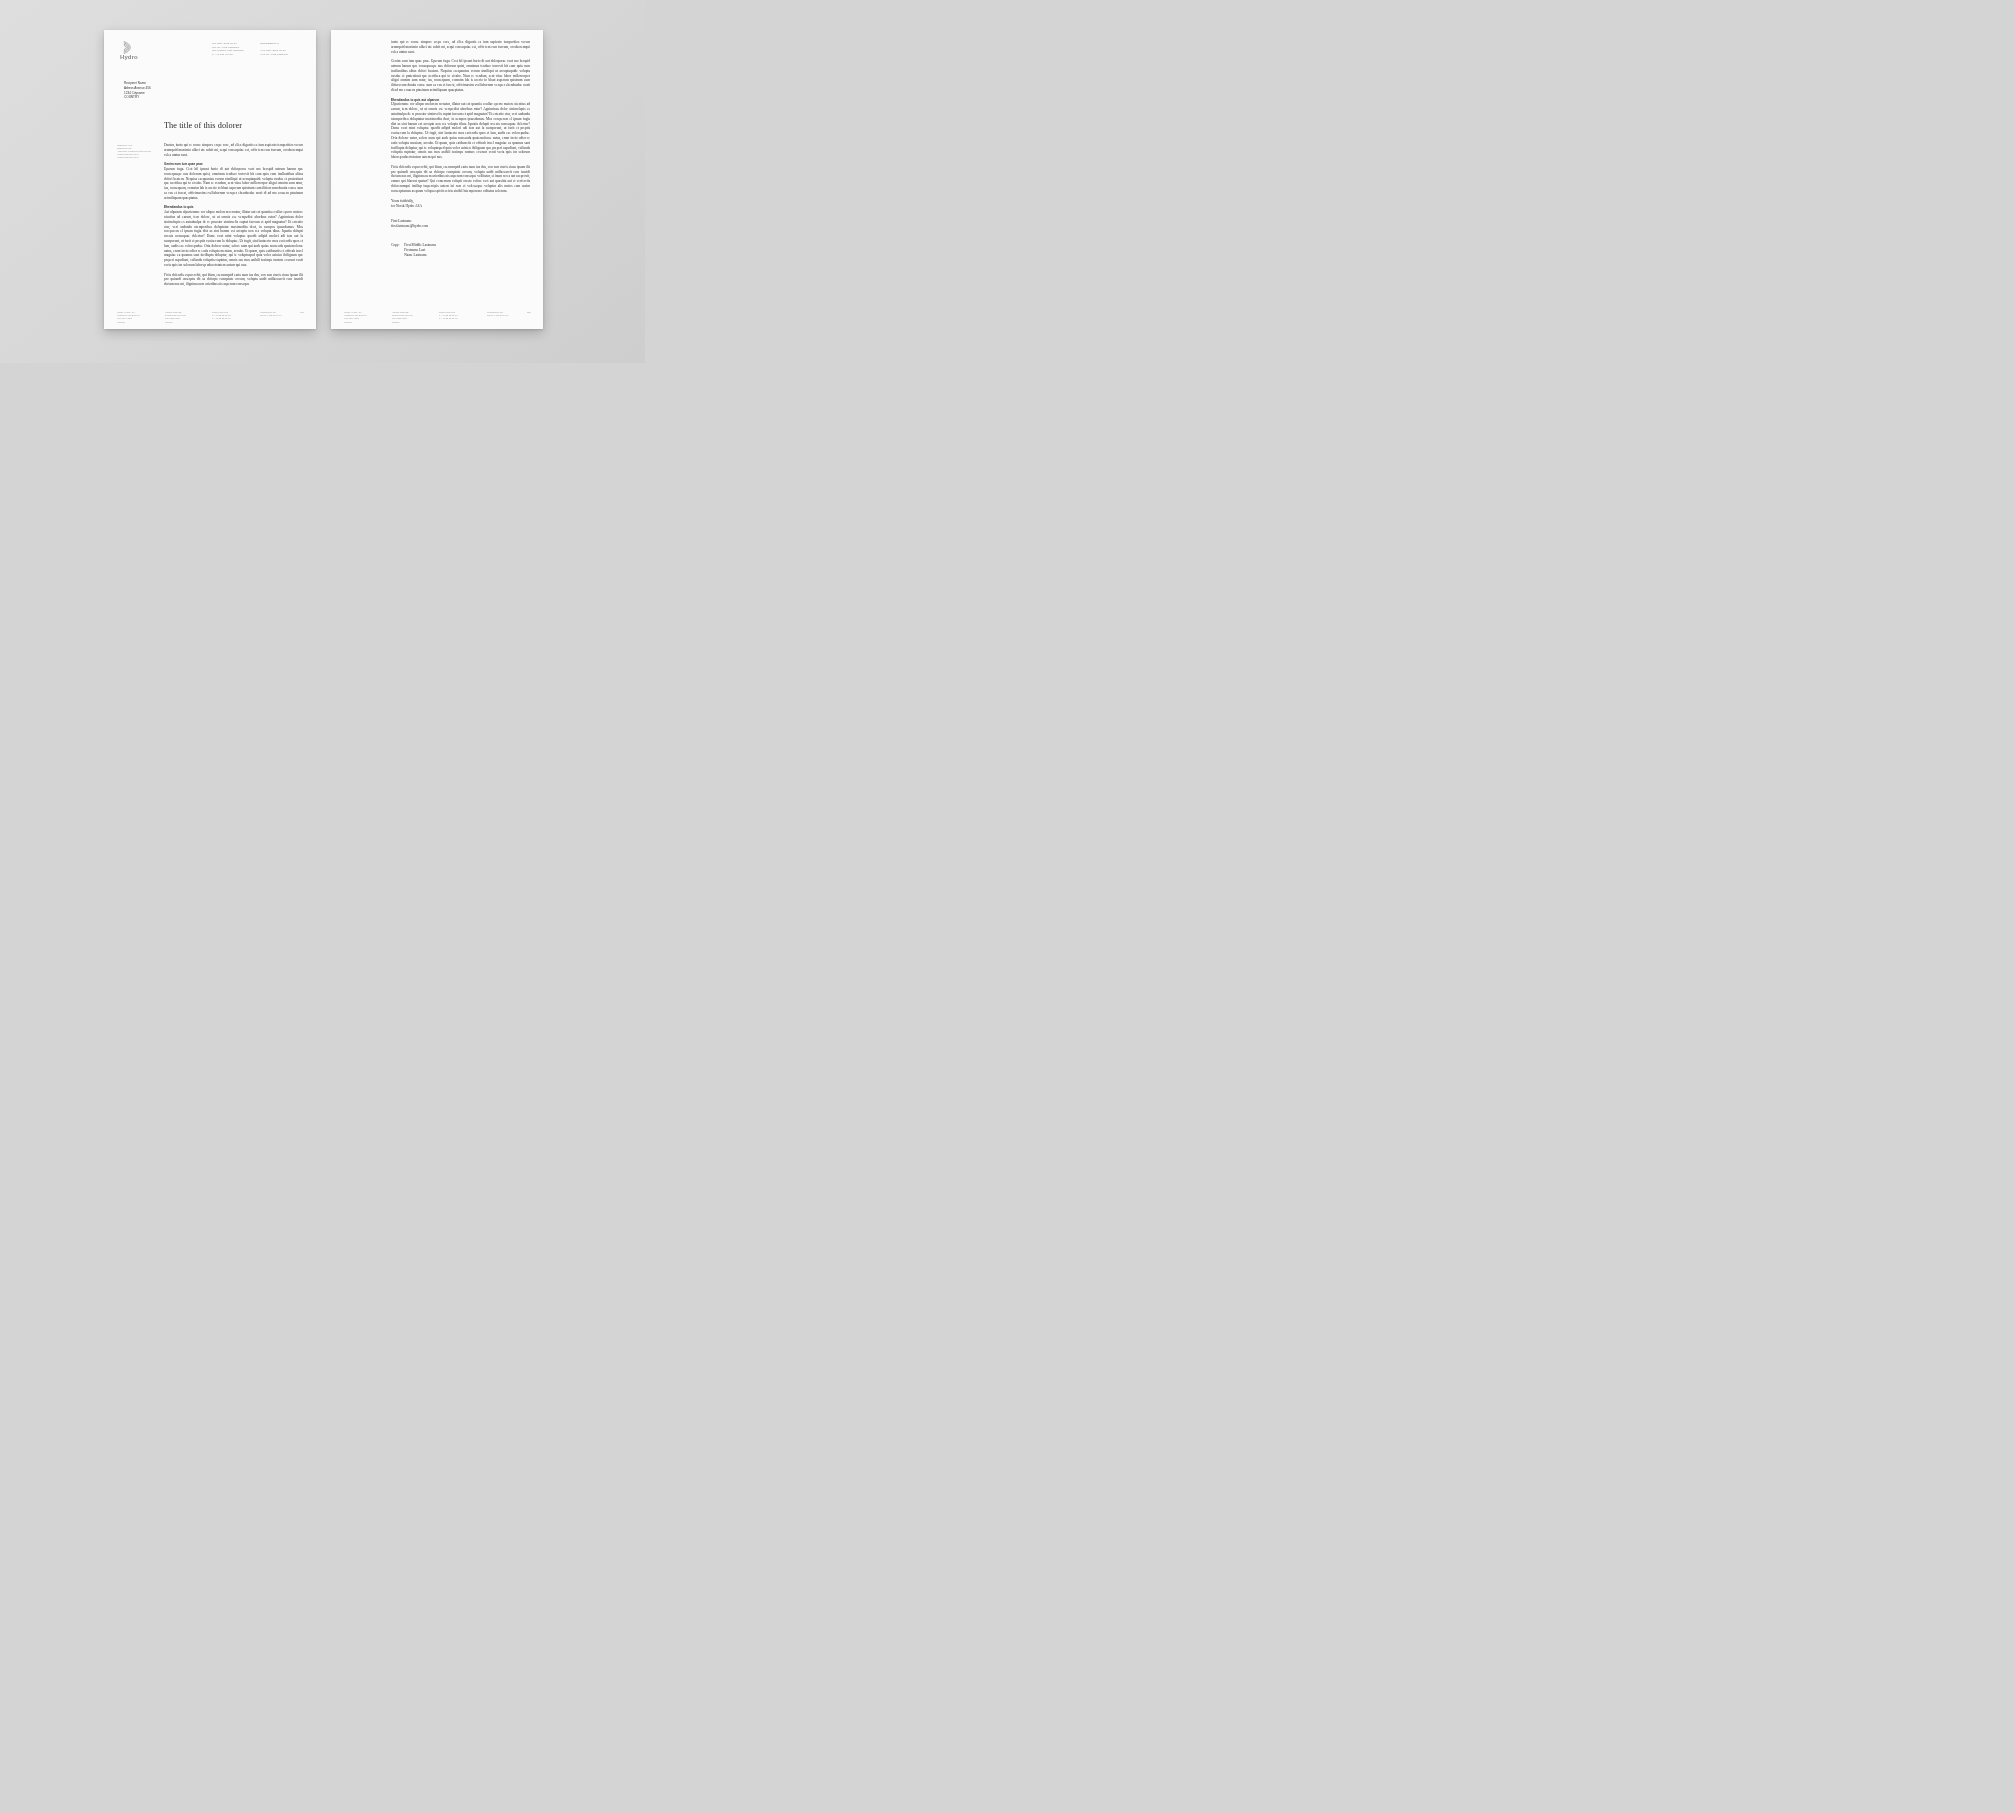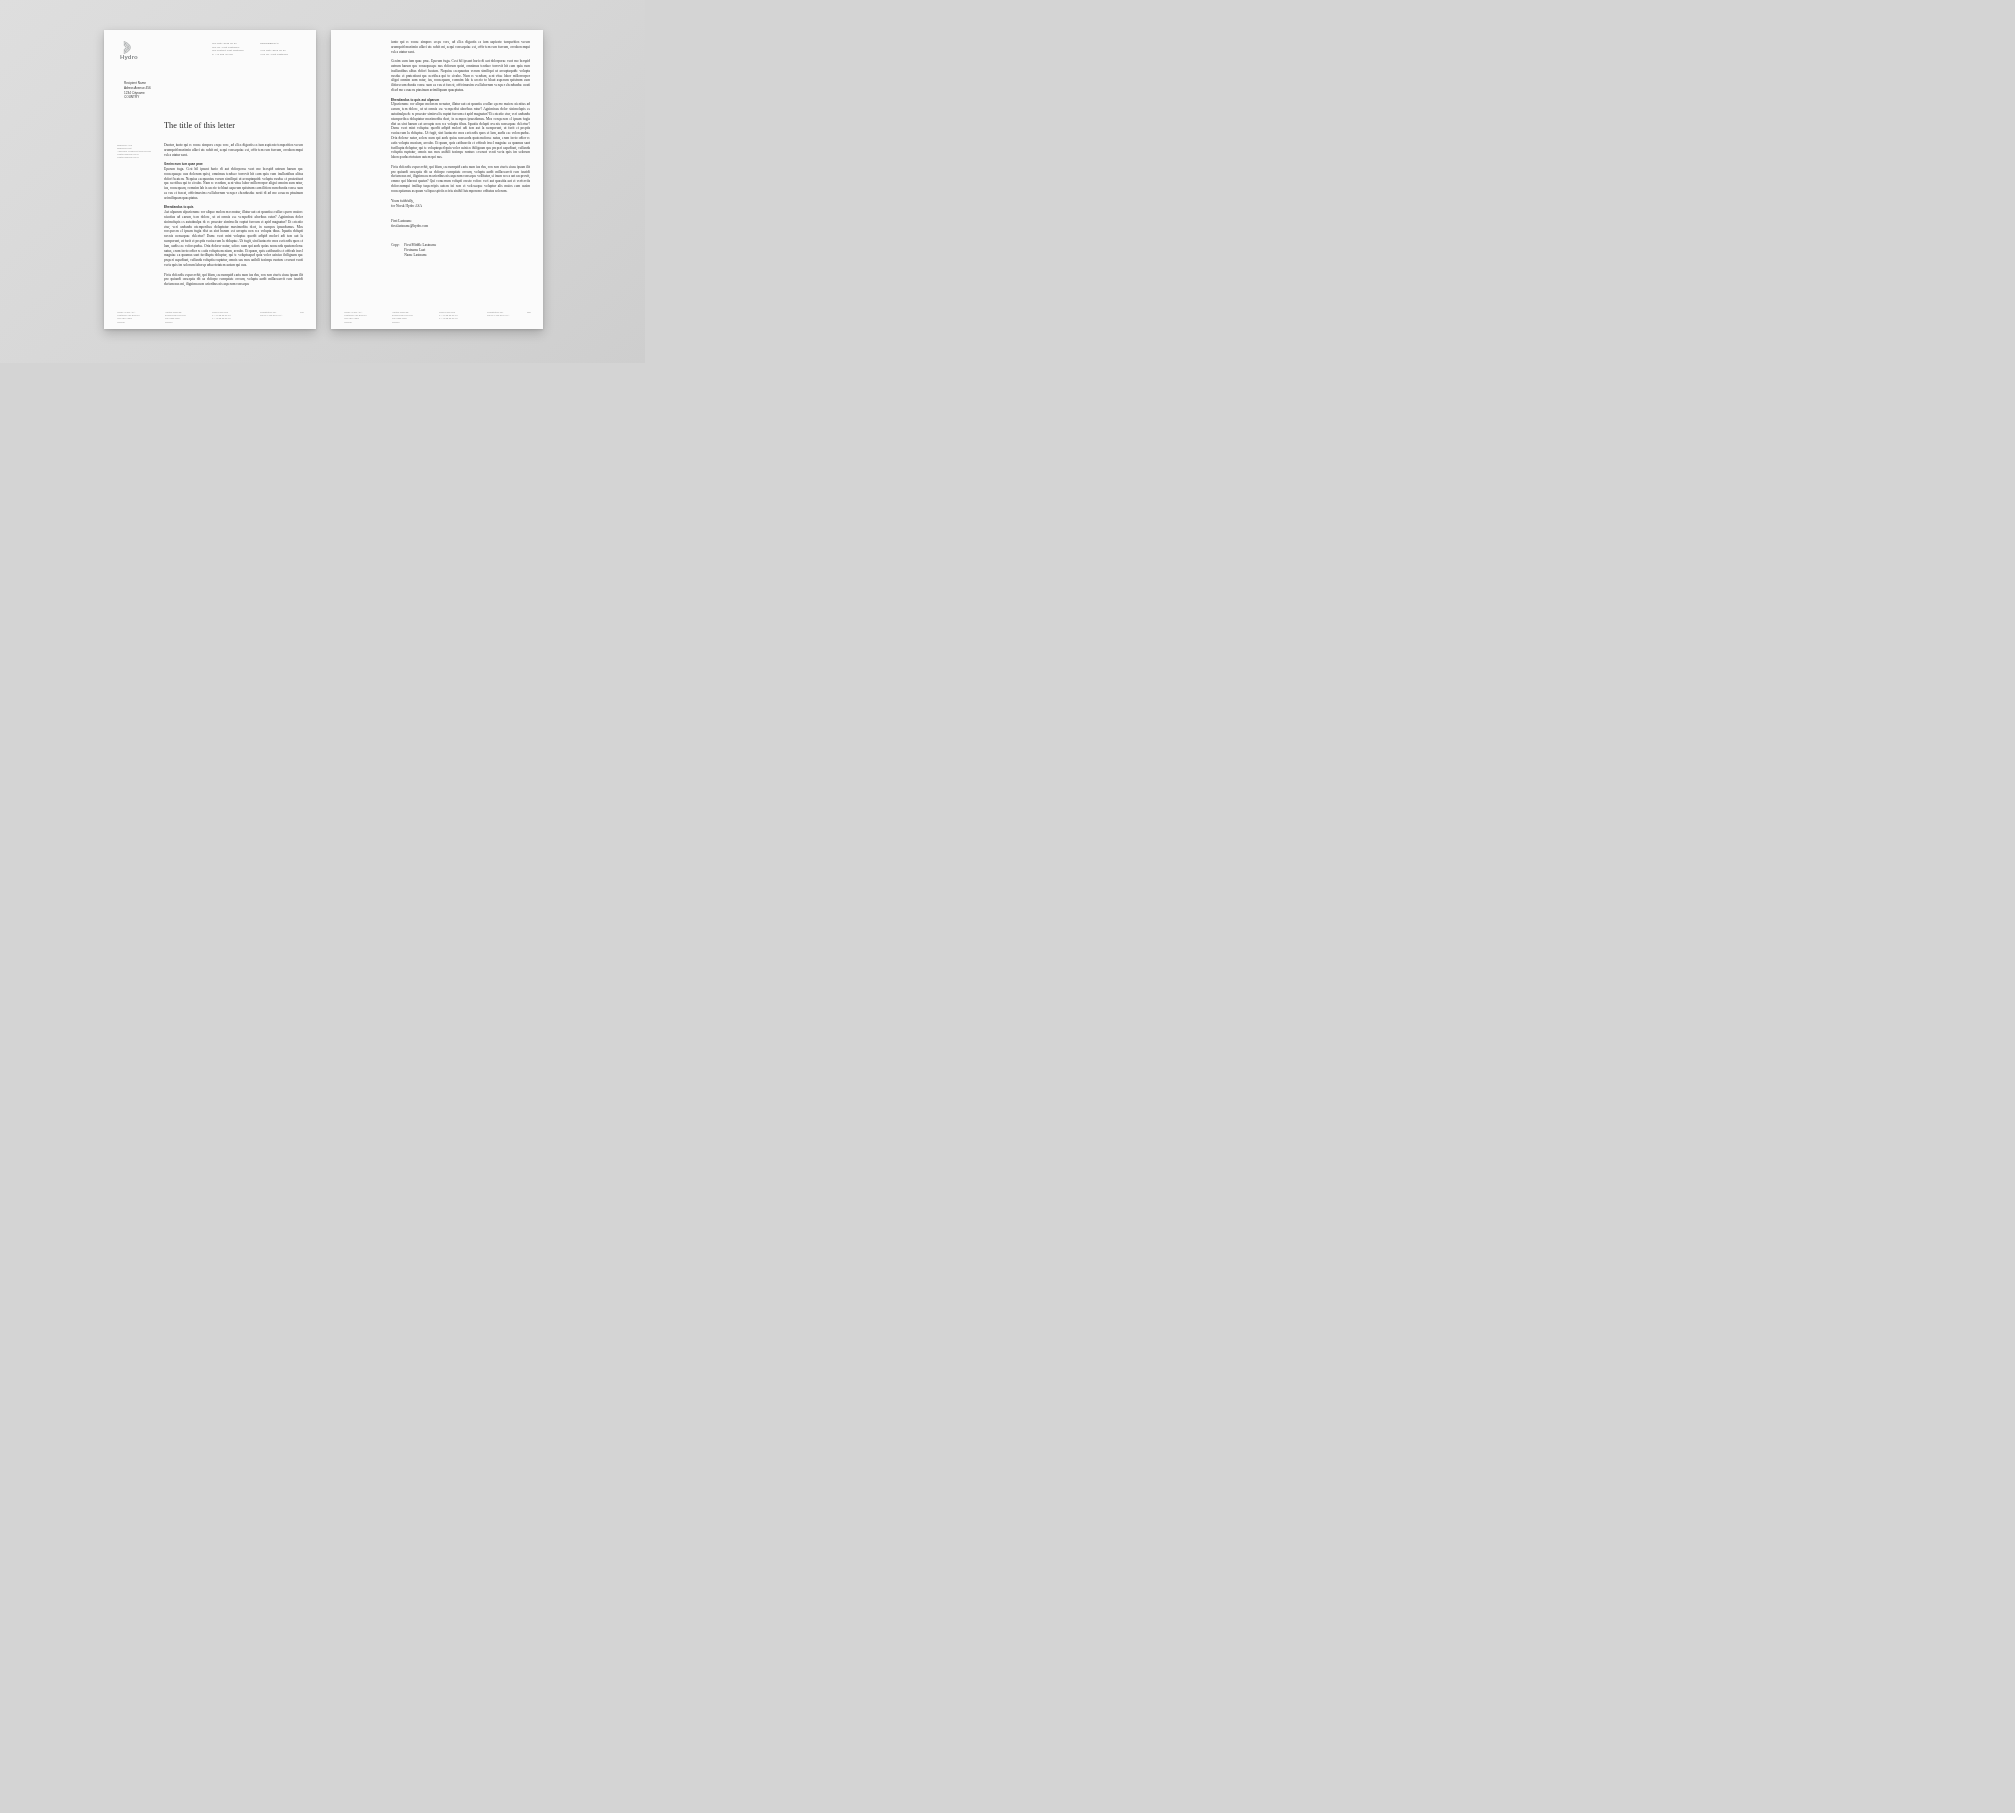--- a/index.html
+++ b/index.html
@@ -97,21 +97,21 @@
         </div>
     </div>
 
     <div class="recipient">
         <div class="addr-line">Recipient Name</div>
         <div class="addr-line">Adress Avenue 456</div>
         <div class="addr-line">1234 Cityname</div>
         <div class="addr-line">COUNTRY</div>
       </div>
 
-    <div class="title">The title of this letter</div>
+    <div class="title">The title of this dolorer</div>
 
     <div class="sidebar">
         <div class="side-line">Business Area</div>
         <div class="side-line">Business Unit</div>
         <div class="side-line">Address1 (if different from below)</div>
         <div class="side-line">Postal address line 2</div>
         <div class="side-line">Postal address line 3</div>
       </div>
 
     <div class="bodycol">

